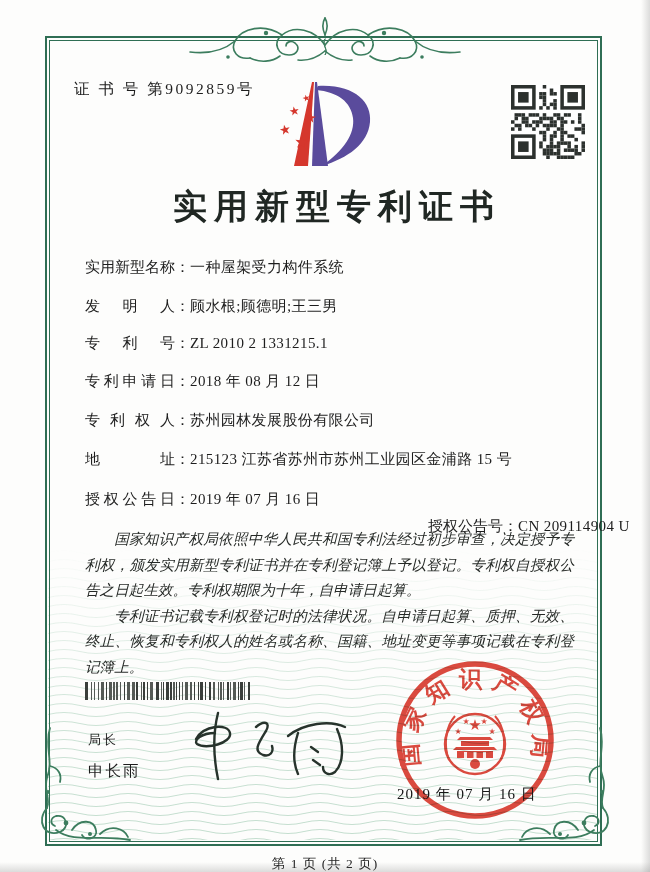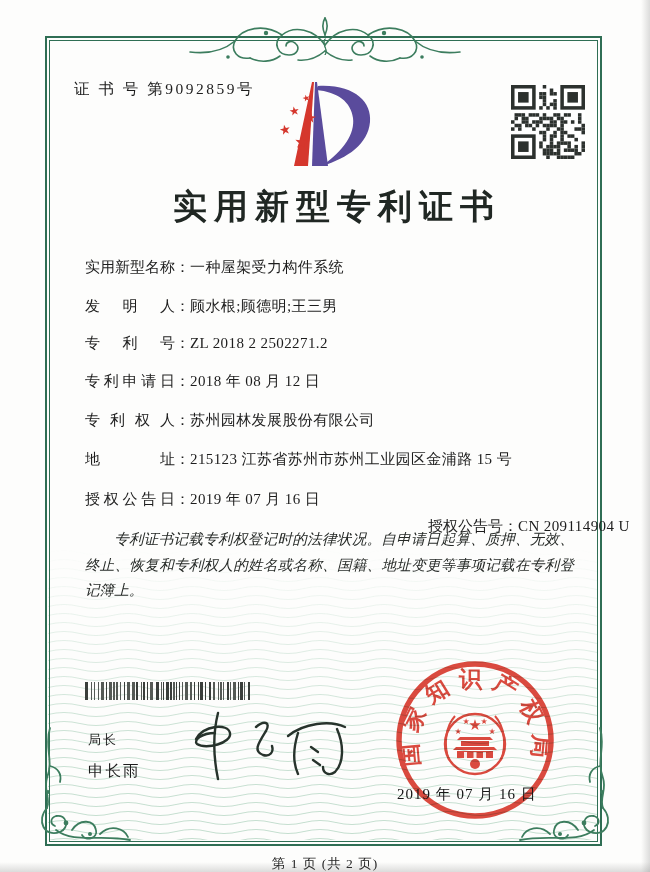--- a/index.html
+++ b/index.html
@@ -264,39 +264,40 @@
 
   <div class="title">实用新型专利证书</div>
 
   <div class="field-row" style="top:258px">
     <span class="flabel">实用新型名称</span><span class="fcolon">：</span><span class="fvalue">一种屋架受力构件系统</span>
   </div>
   <div class="field-row" style="top:297px">
     <span class="flabel">发明人</span><span class="fcolon">：</span><span class="fvalue">顾水根;顾德明;王三男</span>
   </div>
   <div class="field-row" style="top:334px">
-    <span class="flabel">专利号</span><span class="fcolon">：</span><span class="fvalue">ZL 2018 2 2502271.2</span>
+    <span class="flabel">专利号</span><span class="fcolon">：</span><span class="fvalue">ZL 2010 2 1331215.1</span>
   </div>
   <div class="field-row" style="top:372px">
     <span class="flabel">专利申请日</span><span class="fcolon">：</span><span class="fvalue">2018 年 08 月 12 日</span>
   </div>
   <div class="field-row" style="top:411px">
     <span class="flabel">专利权人</span><span class="fcolon">：</span><span class="fvalue">苏州园林发展股份有限公司</span>
   </div>
   <div class="field-row" style="top:450px">
     <span class="flabel">地址</span><span class="fcolon">：</span><span class="fvalue">215123 江苏省苏州市苏州工业园区金浦路 15 号</span>
   </div>
   <div class="field-row" style="top:490px">
     <span class="flabel">授权公告日</span><span class="fcolon">：</span><span class="fvalue">2019 年 07 月 16 日</span>
     <span class="grant-no">
       <span>授权公告号</span><span>：</span><span class="fvalue">CN 209114904 U</span>
     </span>
   </div>
 
   <div class="body-text">
+    <p>国家知识产权局依照中华人民共和国专利法经过初步审查，决定授予专利权，颁发实用新型专利证书并在专利登记簿上予以登记。专利权自授权公告之日起生效。专利权期限为十年，自申请日起算。</p>
     <p>专利证书记载专利权登记时的法律状况。自申请日起算、质押、无效、终止、恢复和专利权人的姓名或名称、国籍、地址变更等事项记载在专利登记簿上。</p>
   </div>
 
   <svg class="barcode" id="barcode-svg" width="168" height="18">
       <rect x="0" y="0" width="3" height="18" fill="#3a3e3b"></rect>
       <rect x="6" y="0" width="1" height="18" fill="#555a56"></rect>
       <rect x="9" y="0" width="1" height="18" fill="#555a56"></rect>
       <rect x="13" y="0" width="1" height="18" fill="#555a56"></rect>
       <rect x="16" y="0" width="3" height="18" fill="#555a56"></rect>
       <rect x="21" y="0" width="1" height="18" fill="#3a3e3b"></rect>

